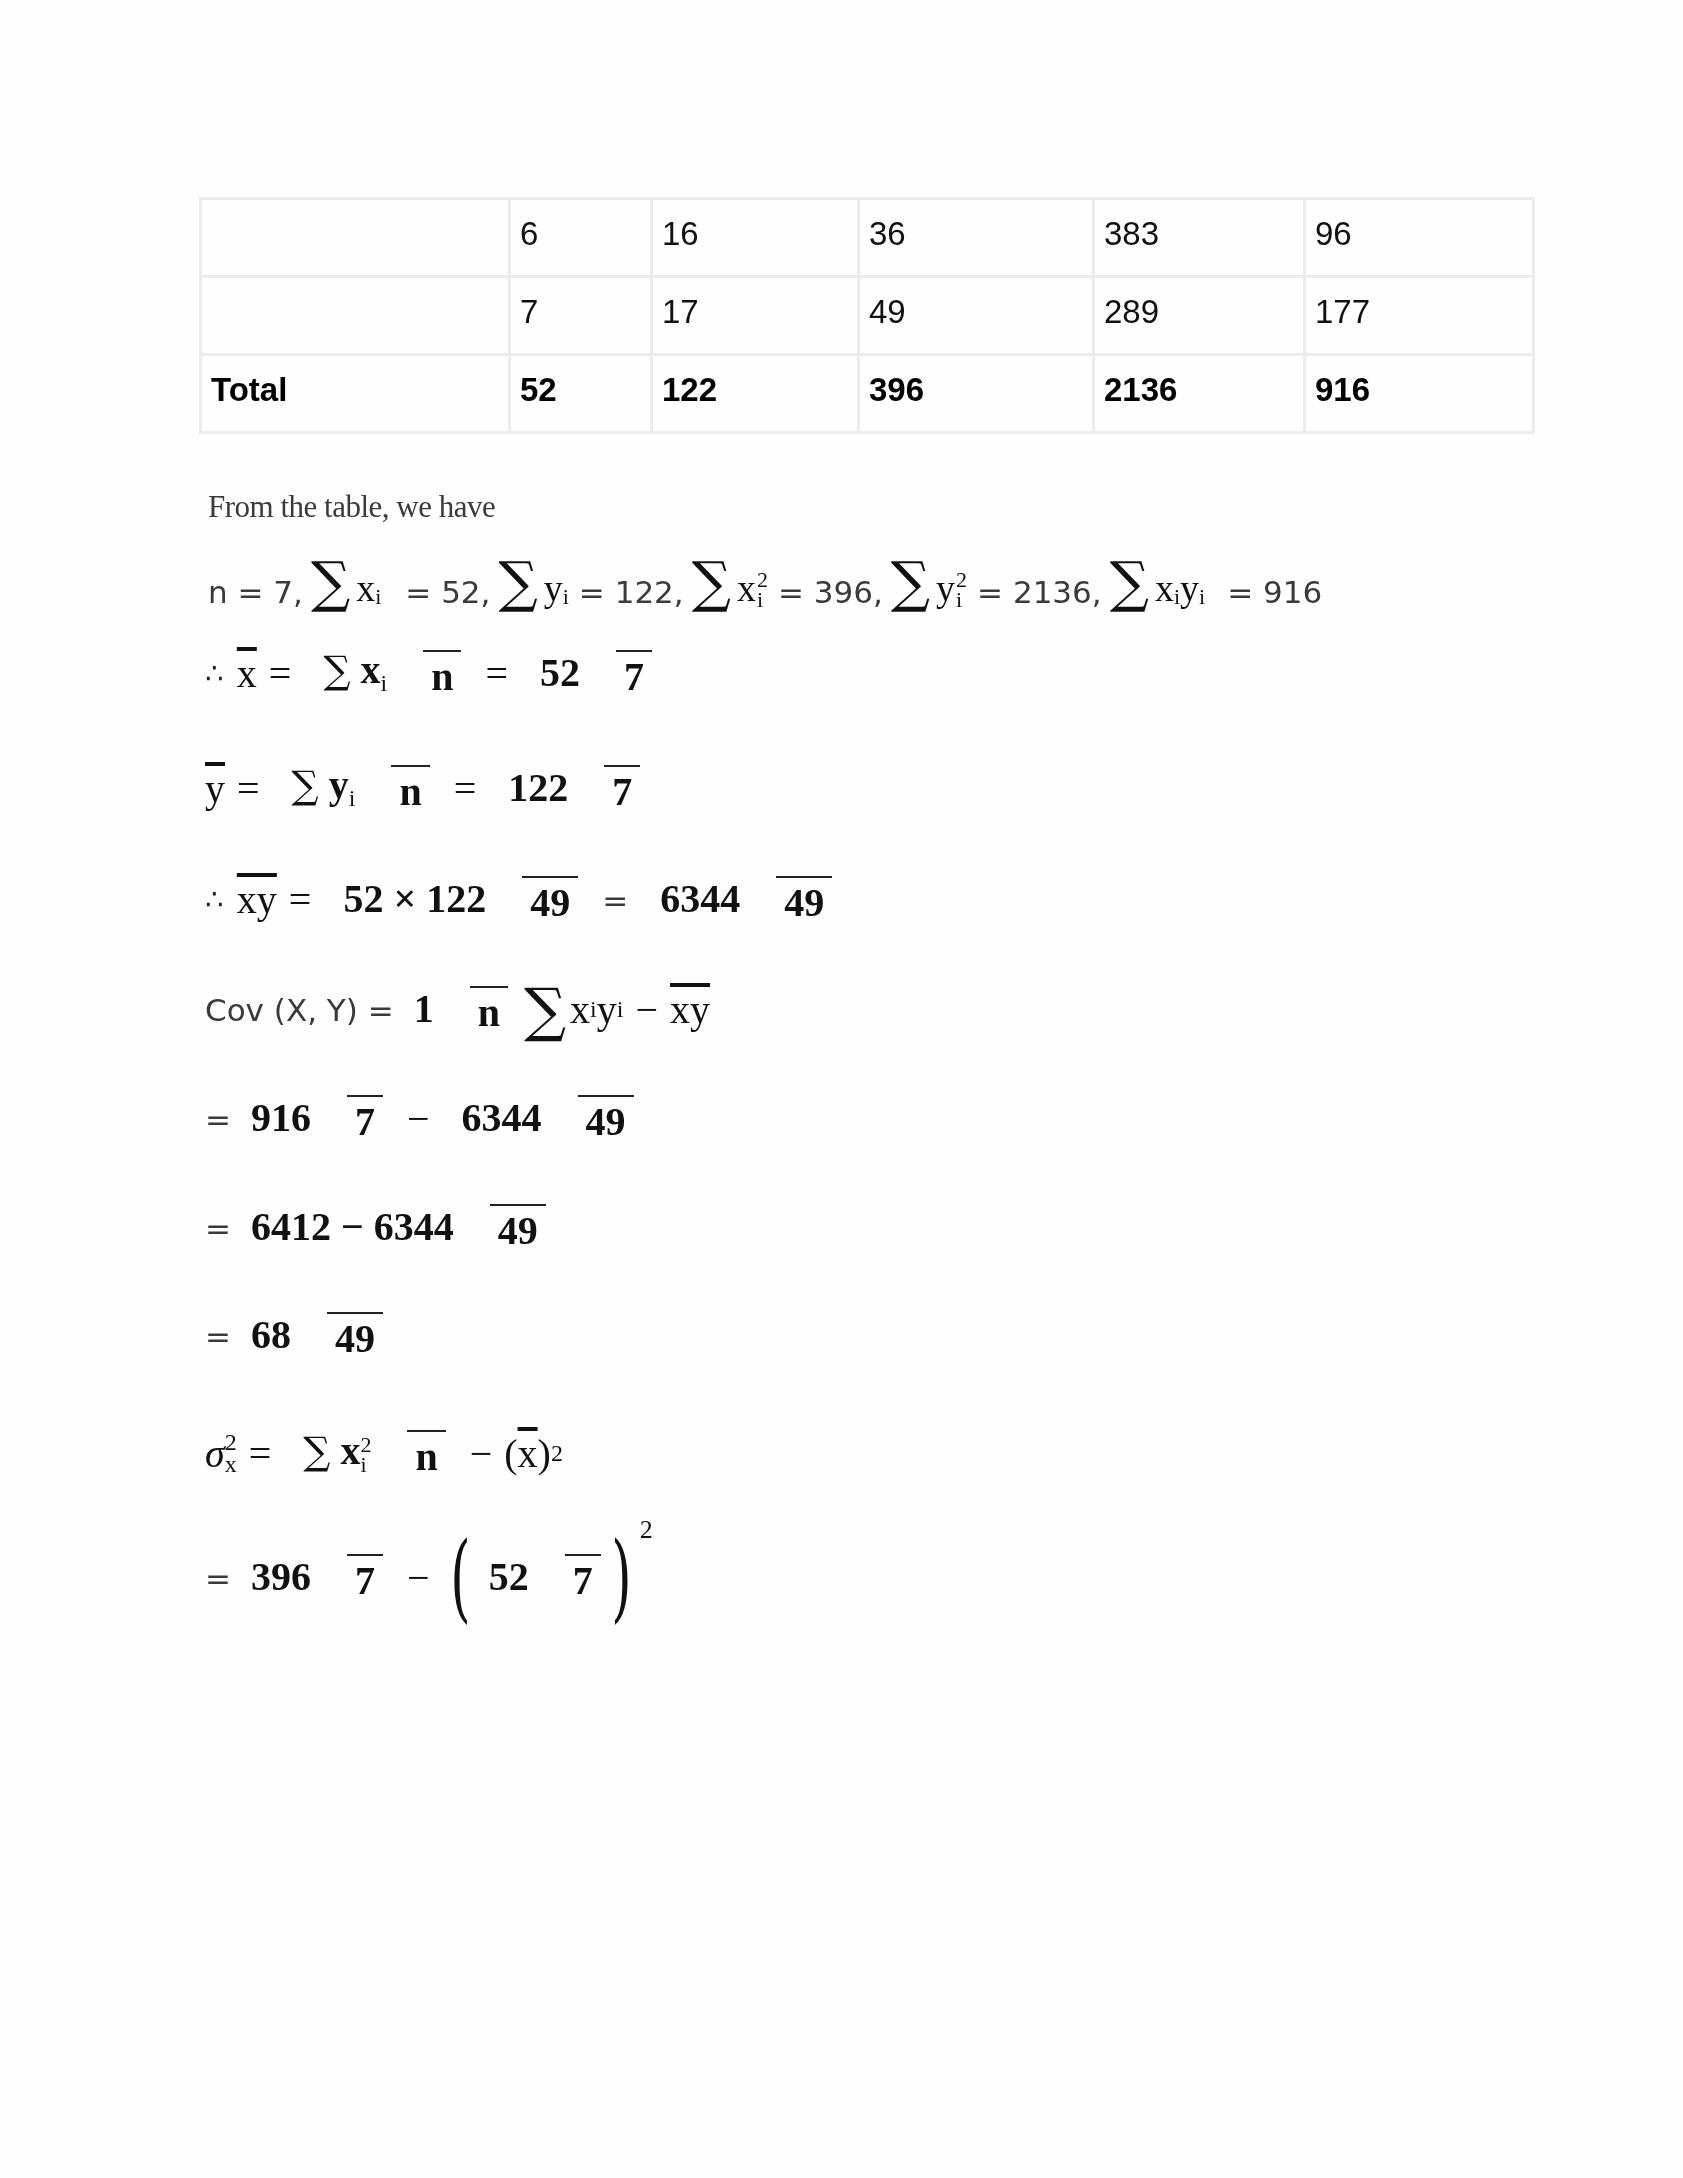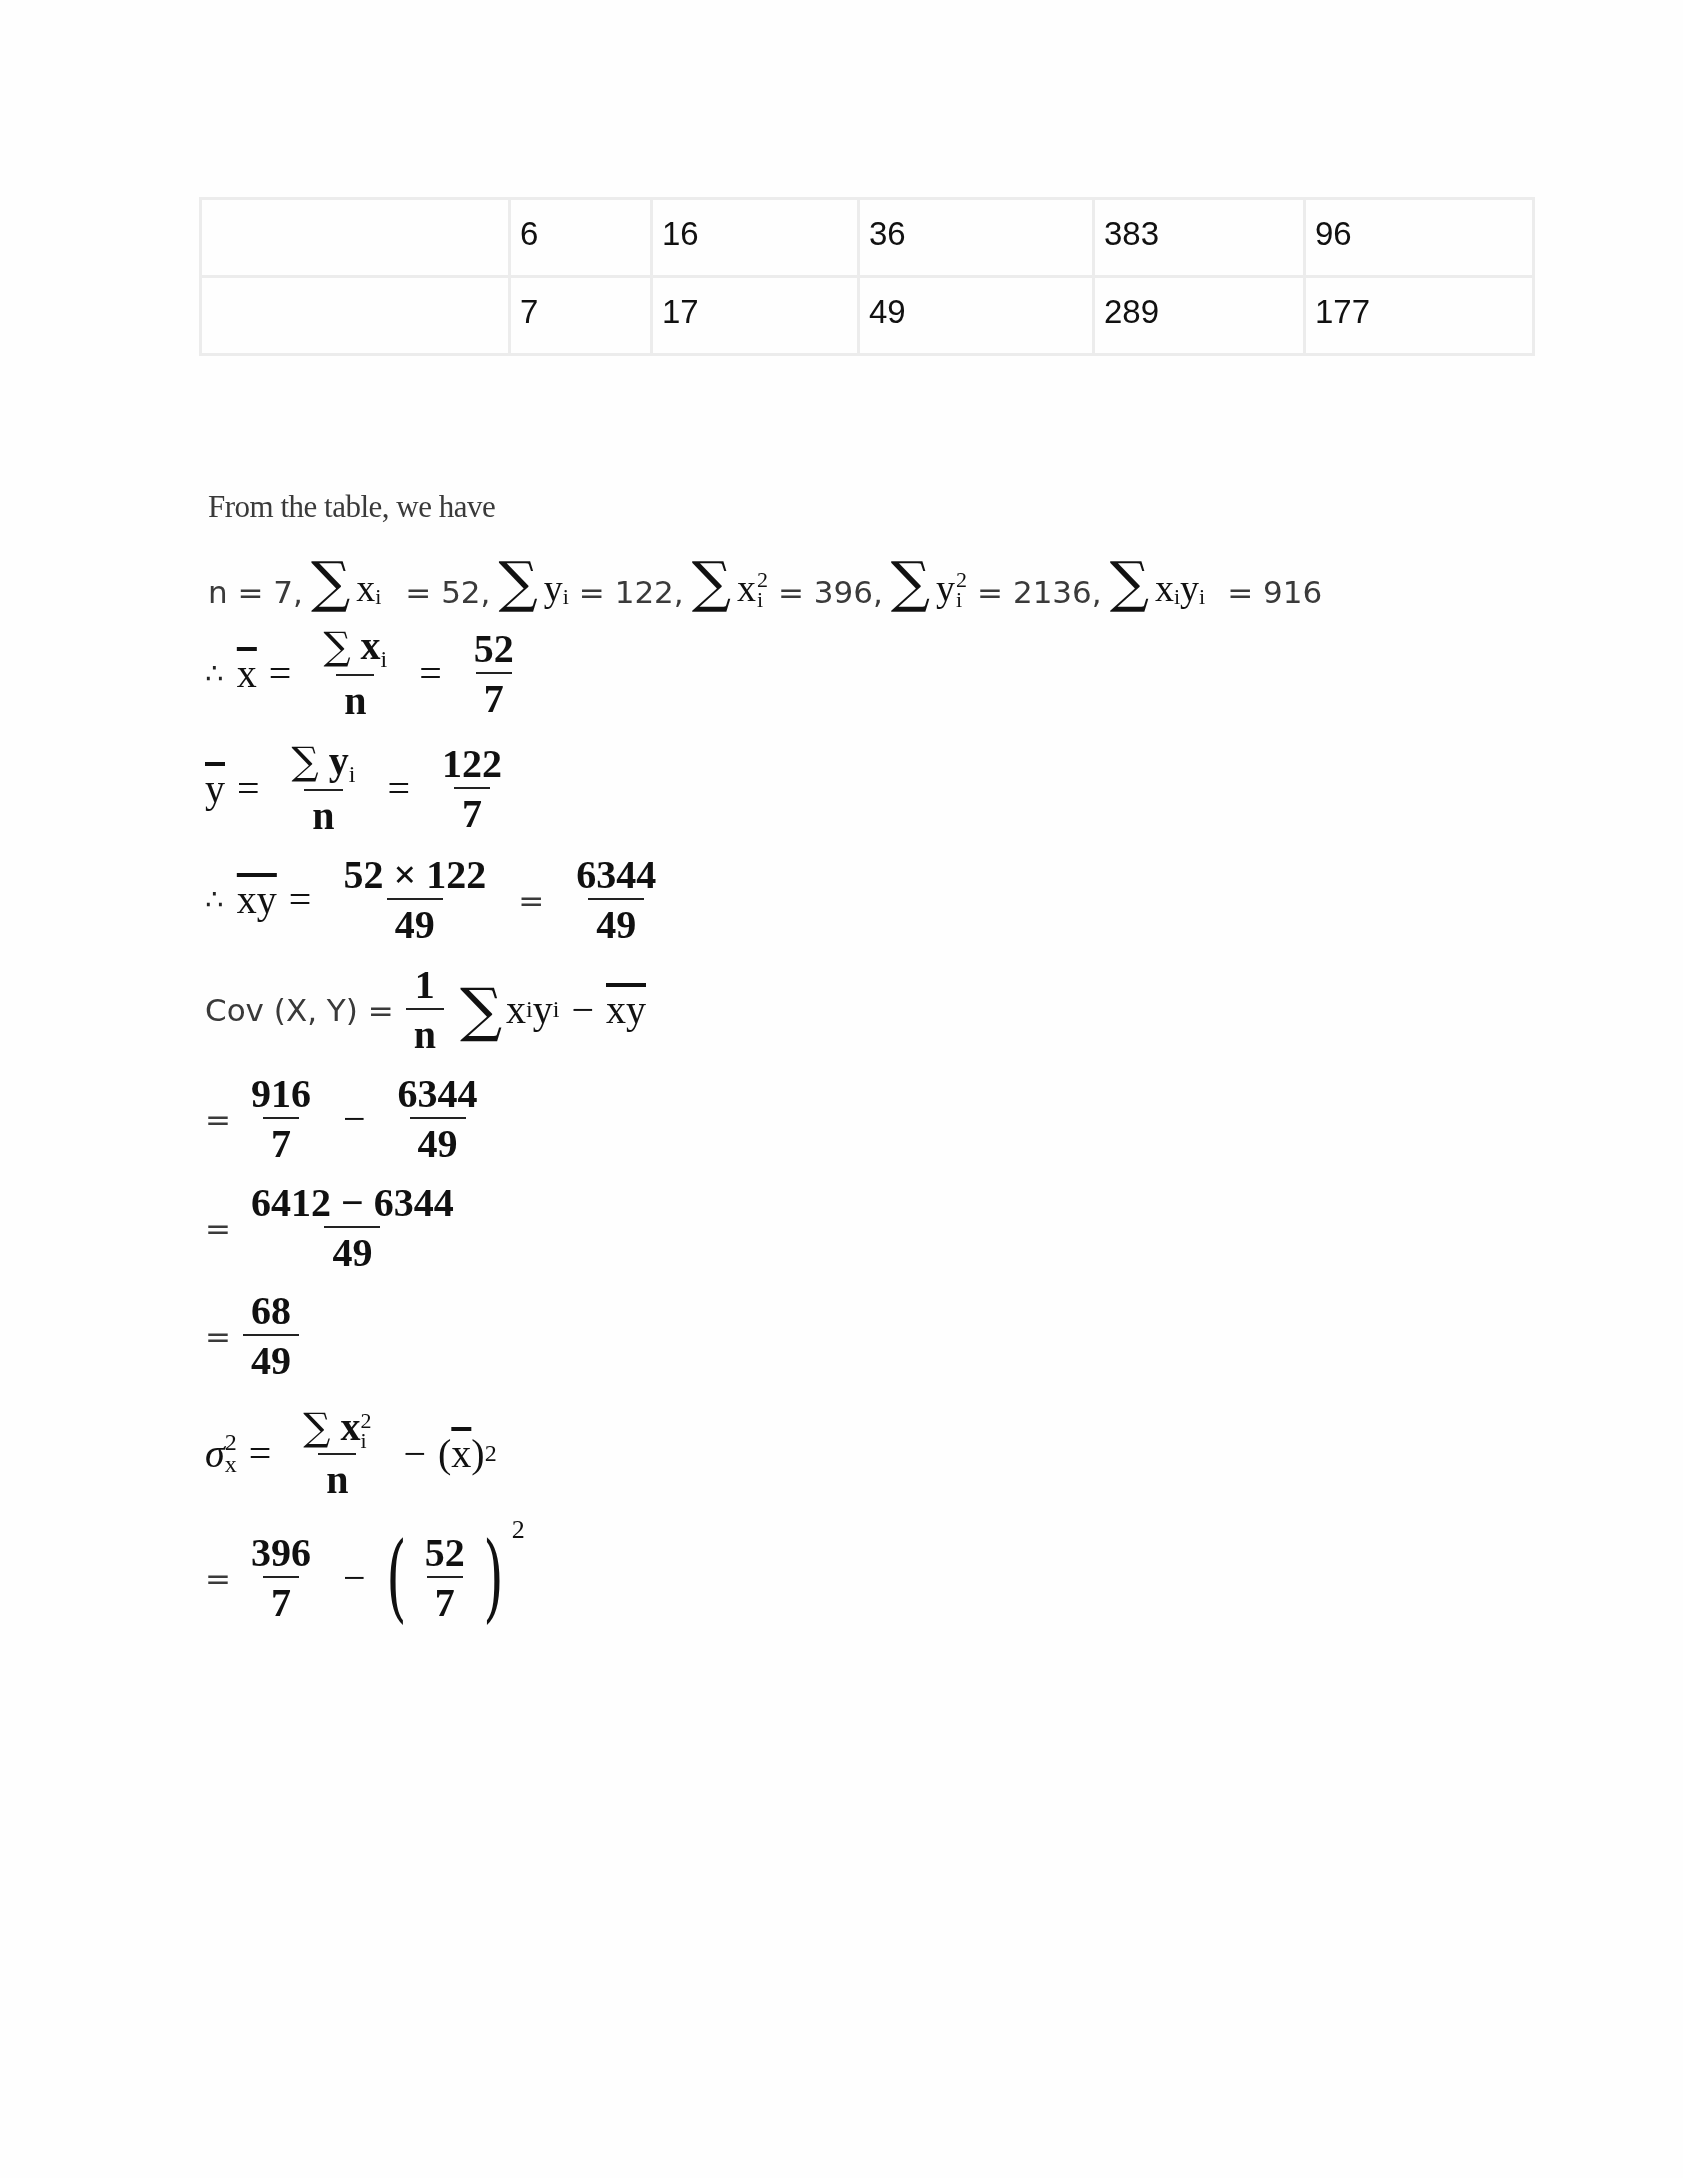--- a/index.html
+++ b/index.html
@@ -42,21 +42,21 @@
   .sums .ss { display:inline-flex; flex-direction:column; line-height:0.9; margin-left:1px; vertical-align:middle; }
   .sums .ss span { font-family:"Liberation Serif", serif; font-size:22px; color:#111; }
 
   
   .mline {
     position:absolute; left:205px;
     display:flex; align-items:center; white-space:nowrap;
     font-family:"Liberation Serif", serif; font-size:40px; color:#111;
   }
   .mline .sans { font-family:"DejaVu Sans", sans-serif; font-size:31px; color:#3a3a3a; }
-  .frac { display:inline-flex; flex-direction:column; align-items:center; margin:0 12px; font-weight:bold; }
+  .frac { display:inline-flex; flex-direction:row; align-items:center; margin:0 12px; font-weight:bold;gap:28px; }
   .frac .num { padding:0 8px 2px 8px; line-height:1.05; }
   .frac .den { padding:4px 8px 0 8px; line-height:1.05; border-top:2px solid #222; }
   .op { margin:0 12px; }
   .bar { text-decoration:overline; }
   .sig-inline { font-family:"DejaVu Serif", serif; font-size:38px; font-weight:normal; }
   .sig-big { font-family:"DejaVu Serif", serif; font-size:59px; margin:0 4px; }
   .sub { font-size:24px; vertical-align:-8px; font-weight:normal; }
   .sup { font-size:24px; vertical-align:18px; font-weight:normal; }
   .paren { font-family:"DejaVu Serif", serif; font-size:95px; font-weight:normal; line-height:1; transform:scaleX(0.55); display:inline-block; }
   .therefore { font-family:"DejaVu Sans", sans-serif; font-size:28px; margin-right:14px; color:#222; }
@@ -101,20 +101,40 @@
       <td class="c3">
             <span>49</span>
           </td>
       <td class="c4">
             <span>289</span>
           </td>
       <td class="c5">
             <span>177</span>
           </td>
     </tr>
+    <tr class="total">
+      <td class="c0">
+            <span>Total</span>
+          </td>
+      <td class="c1">
+            <span>52</span>
+          </td>
+      <td class="c2">
+            <span>122</span>
+          </td>
+      <td class="c3">
+            <span>396</span>
+          </td>
+      <td class="c4">
+            <span>2136</span>
+          </td>
+      <td class="c5">
+            <span>916</span>
+          </td>
+    </tr>
   </tbody>
     </table>
 
   <div class="intro">From the table, we have</div>
 
   <div class="sums">
     <span>n = 7,</span>
     <span class="sig">∑</span>
     <span class="var">x</span>
       <sub>i</sub>

